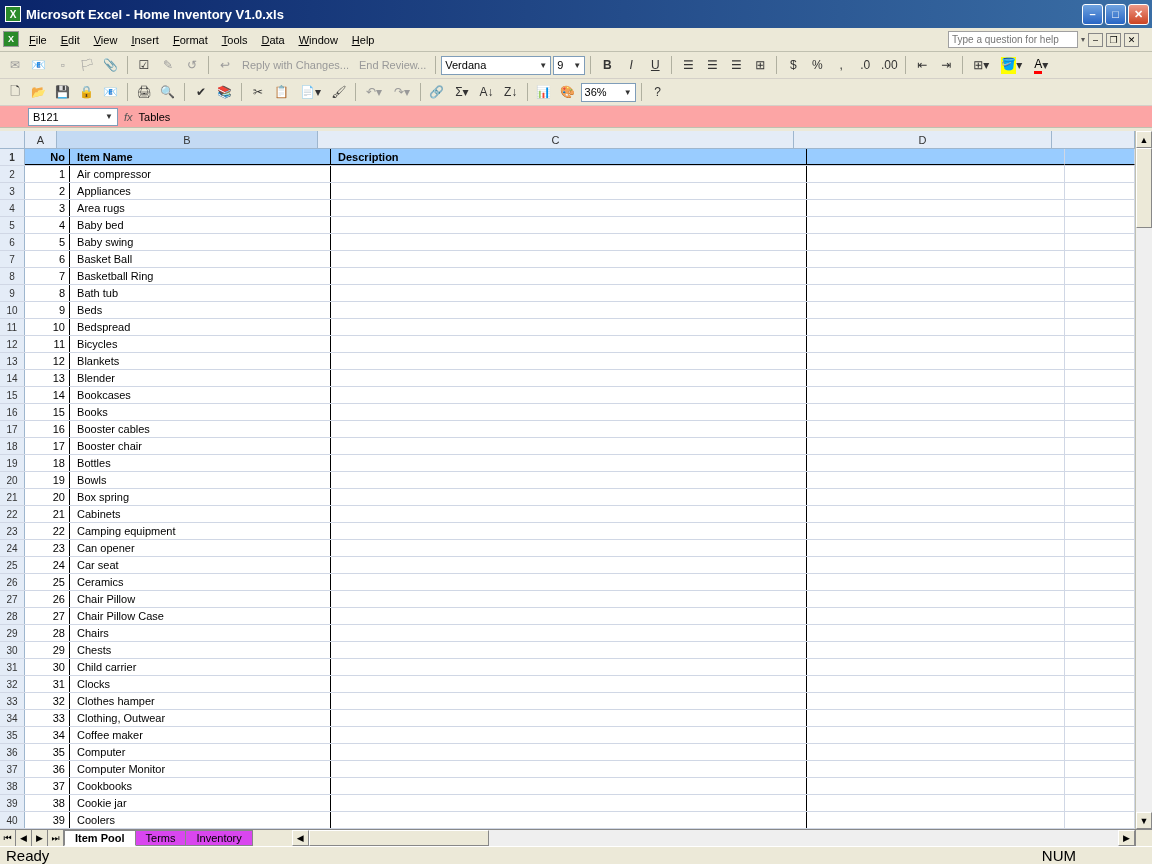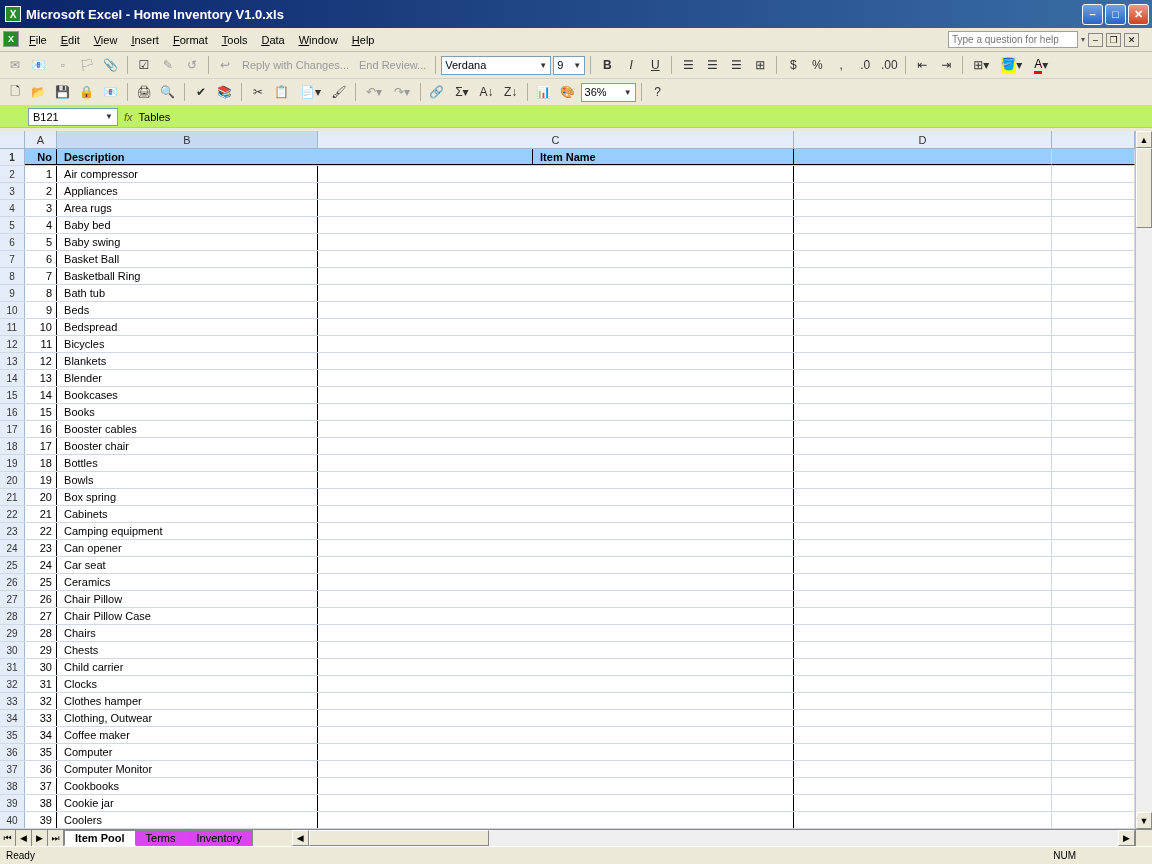--- a/index.html
+++ b/index.html
@@ -30,21 +30,21 @@
 .tbtn.disabled { color: #999; }
 .tsep { width: 1px; height: 18px; background: #b0b0a0; margin: 0 3px; }
 .tbtn.wide { padding: 0 4px; }
 .ttext { font-size: 11px; color: #999; padding: 0 4px; }
 .combo { height: 19px; border: 1px solid #7f9db9; background: #fff; font-size: 11px; display: flex; align-items: center; padding: 0 3px; }
 .combo.font { width: 110px; }
 .combo.size { width: 32px; }
 .combo .arrow { margin-left: auto; font-size: 8px; color: #333; }
 
 
-.formulabar { height: 22px; background: #bef264; display: flex; align-items: center; padding: 0 4px; gap: 6px; border-bottom: 1px solid #c0c0b0;}
+.formulabar { height: 22px; background: #fca5a5; display: flex; align-items: center; padding: 0 4px; gap: 6px; border-bottom: 1px solid #c0c0b0;}
 .namebox { width: 90px; height: 18px; border: 1px solid #7f9db9; background: #fff; display:flex; align-items:center; padding:0 4px; margin-left: 24px; }
 .namebox .arrow { margin-left:auto; font-size:8px; color:#333; }
 .fx { font-style: italic; font-size: 11px; color: #555; }
 .formula-value { font-size: 11px; }
 
 
 .gridwrap { position: absolute; top: 131px; bottom: 35px; left: 0; right: 0; display: flex; background: #fff; }
 .grid { flex: 1; overflow: hidden; position: relative; }
 .colheaders { display: flex; height: 18px; background: #e4ecf7; border-bottom: 1px solid #9eb6ce; }
 .corner { width: 25px; border-right: 1px solid #9eb6ce; background: #e4ecf7; }
@@ -52,21 +52,21 @@
 .colh.A { width: 32px; }
 .colh.B { width: 261px; background: #c4daf3; }
 .colh.C { width: 476px; }
 .colh.D { width: 258px; }
 .colh.E { flex:1; }
 
 .rows { position: absolute; top: 18px; bottom: 0; left: 0; right: 0; overflow: hidden; }
 .row { display: flex; height: 17px; border-bottom: 1px solid #d0d7e5; }
 .rowh { width: 25px; background: #e4ecf7; border-right: 1px solid #9eb6ce; display:flex; align-items:center; justify-content:center; font-size:10px; color:#333; cursor:pointer; }
 .cell { border-right: 1px solid #d0d7e5; padding: 0 4px; display:flex; align-items:center; font-size: 11px; overflow: hidden; white-space: nowrap; }
-.cell.A { width: 32px; justify-content: flex-end; border-right-color:#000; }
+.cell.A { width: 45px; justify-content: flex-end; border-right-color:#000; }
 .cell.B { width: 261px; border-right-color:#000; }
 .cell.C { width: 476px; border-right-color:#000; }
 .cell.D { width: 258px; }
 .cell.E { flex:1; }
 
 .row.header { background: #99ccff; font-weight: bold; }
 .row.header .cell { border-right-color:#000; border-bottom: 1px solid #000;}
 .row.data .cell.A, .row.data .cell.B, .row.data .cell.C { }
 .row.data { }
 .rows .row .cell.D, .rows .row .cell.E { border-right-color: #d0d7e5; }
@@ -84,21 +84,21 @@
 .tabs { display:flex; align-items:center; }
 .tab { padding: 1px 10px; border: 1px solid #888; border-top: 1px solid #888; background: #d946ef; font-size: 11px; cursor: pointer; margin-right: -1px; position: relative; }
 .tab.active { background: #fff; border-bottom: 1px solid #fff; font-weight: bold; z-index: 2; }
 .hscroll { flex:1; display:flex; margin-left: 40px; }
 .hscroll .btn { width:17px; background:#ece9d8; border:1px solid #fff; border-right-color:#888; border-bottom-color:#888; display:flex;align-items:center;justify-content:center; font-size:9px; cursor:pointer; }
 .hscroll .track { flex:1; background:#efefef; position:relative; }
 .hscroll .thumb { position:absolute; top:0; bottom:0; left:0; width: 180px; background:#ece9d8; border:1px solid #fff; border-right-color:#888; border-bottom-color:#888;}
 .sheetbar .corner2 { width:17px; background:#ece9d8; border-left:1px solid #888; }
 
 
-.statusbar { position:absolute; bottom:0; left:0; right:0; height:18px; background:#ece9d8; border-top:1px solid #fff; display:flex; align-items:center; padding:0 6px; font-size:10px; }
+.statusbar { position:absolute; bottom:0; left:0; right:0; height:18px; background:#ece9d8; border-top:1px solid #fff; display:flex; align-items:center; padding:0 6px; font-size:15px; }
 .statusbar .right { margin-left:auto; display:flex; gap:40px; }
 </style>
 </head>
 <body>
 
 <div class="titlebar">
   <div class="icon">X</div>
   <div class="title">Microsoft Excel - Home Inventory V1.0.xls</div>
   <div class="winbtns">
     <div class="winbtn min">–</div>
@@ -228,22 +228,22 @@
       <div class="colh A">A</div>
       <div class="colh B">B</div>
       <div class="colh C">C</div>
       <div class="colh D">D</div>
       <div class="colh E"></div>
     </div>
     <div class="rows" id="rows-container">
         <div class="row header">
           <div class="rowh">1</div>
           <div class="cell A">No</div>
+          <div class="cell B">&nbsp;Item Name</div>
           <div class="cell C">&nbsp;Description</div>
-          <div class="cell B">&nbsp;Item Name</div>
           <div class="cell D"></div>
           <div class="cell E"></div>
         </div>
         <div class="row data">
           <div class="rowh">2</div>
           <div class="cell A">1</div>
           <div class="cell B">&nbsp;Air compressor</div>
           <div class="cell C"></div>
           <div class="cell D"></div>
           <div class="cell E"></div>

